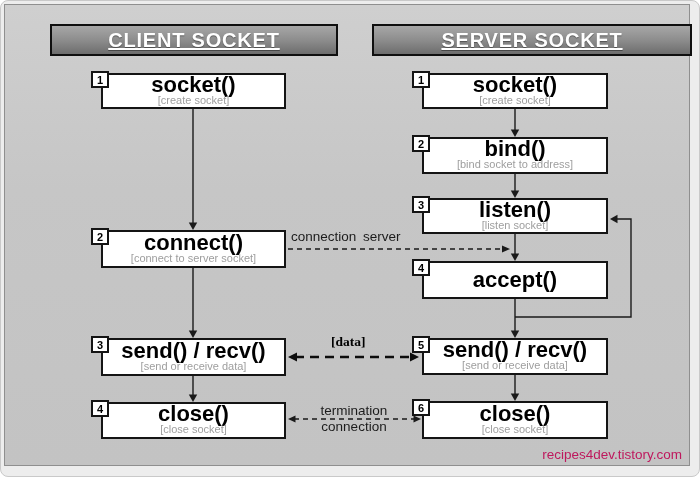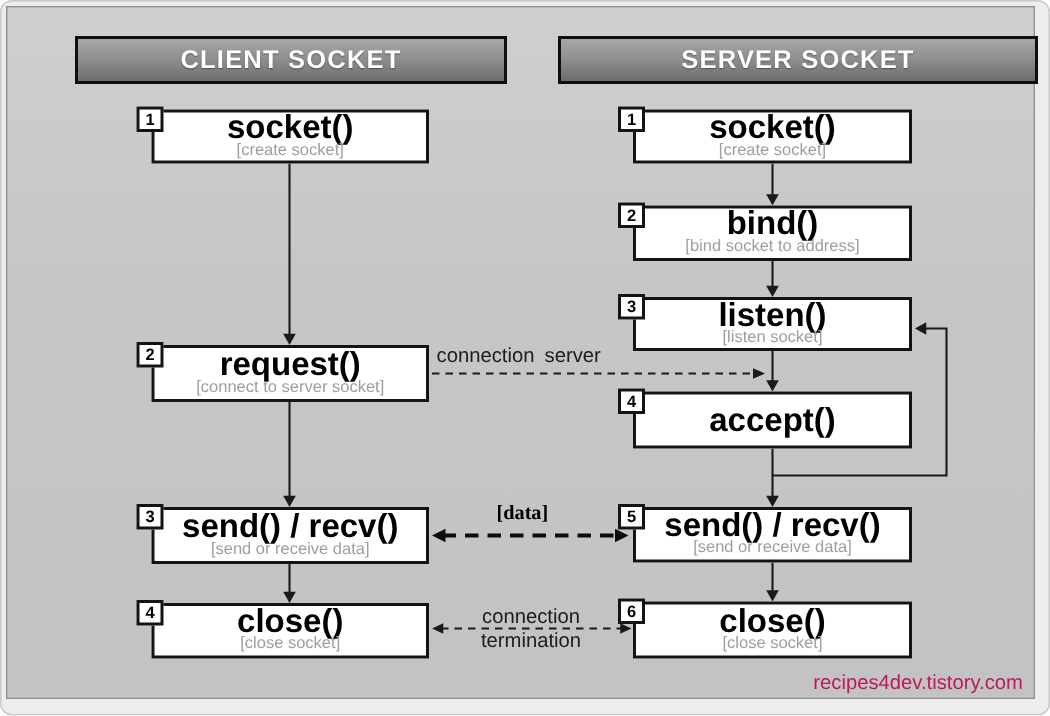--- a/index.html
+++ b/index.html
@@ -15,23 +15,24 @@
     position:absolute; left:3px; top:3px; width:686px; height:462px;
     background:linear-gradient(180deg,#cfcfcf 0%,#c6c6c6 40%,#c3c3c3 100%);
     border:1px solid #8f8f8f;
   }
 
   .col-header {
     position:absolute; height:32px;
     background:linear-gradient(180deg,#a7a7a7 0%,#8d8d8d 50%,#6d6d6d 100%);
     border:2px solid #0f0f0f;
     display:flex; align-items:center; justify-content:center;
-    color:#ffffff; font-weight:bold; font-size:17px; letter-spacing:0.8px;
+    color:#ffffff; font-weight:bold; font-size:20px; letter-spacing:0.8px;
     text-shadow:0 1px 1px rgba(0,0,0,0.4);
     z-index:3;
+    text-decoration:underline;
   }
 
   .svg-layer { position:absolute; left:0; top:0; z-index:1; }
 
   .box {
     position:absolute; background:#ffffff; border:2px solid #141414;
     display:flex; flex-direction:column; align-items:center; justify-content:center;
     z-index:2; text-align:center;
   }
   .box .title { font-size:22px; font-weight:bold; color:#000000; line-height:18px; }
@@ -102,21 +103,21 @@
   <div class="col-header" style="left:49px; top:23px; width:288px;">CLIENT SOCKET</div>
   <div class="col-header" style="left:371px; top:23px; width:320px;text-align:center;">SERVER SOCKET</div>
 
   <div class="box" style="left:100px; top:72px; width:185px; height:36px;">
     <span class="tab-front">1</span>
     <div class="title">socket()</div>
     <div class="sub">[create socket]</div>
   </div>
   <div class="box" style="left:100px; top:229px; width:185px; height:38px;">
     <span class="tab-front">2</span>
-    <div class="title">request()</div>
+    <div class="title">connect()</div>
     <div class="sub">[connect to server socket]</div>
   </div>
   <div class="box" style="left:100px; top:337px; width:185px; height:38px;">
     <span class="tab-front">3</span>
     <div class="title">send() / recv()</div>
     <div class="sub">[send or receive data]</div>
   </div>
   <div class="box" style="left:100px; top:401px; width:185px; height:37px;">
     <span class="tab-front">4</span>
     <div class="title">close()</div>
@@ -149,18 +150,18 @@
   </div>
   <div class="box" style="left:421px; top:400px; width:186px; height:38px;">
     <span class="tab-front">6</span>
     <div class="title">close()</div>
     <div class="sub">[close socket]</div>
   </div>
 
   <div class="flow-label" style="left:290px; top:228px; word-spacing:3px;">connection server</div>
   <div class="flow-label bold" style="left:330px; top:333px;font-family:Liberation Serif, serif;">[data]</div>
   <div class="flow-label term-label" style="left:297px; top:402px; width:112px;">
+    <div>termination</div>
     <div>connection</div>
-    <div>termination</div>
   </div>
 
   <div class="watermark">recipes4dev.tistory.com</div>
 </div>
 
 </body></html>

